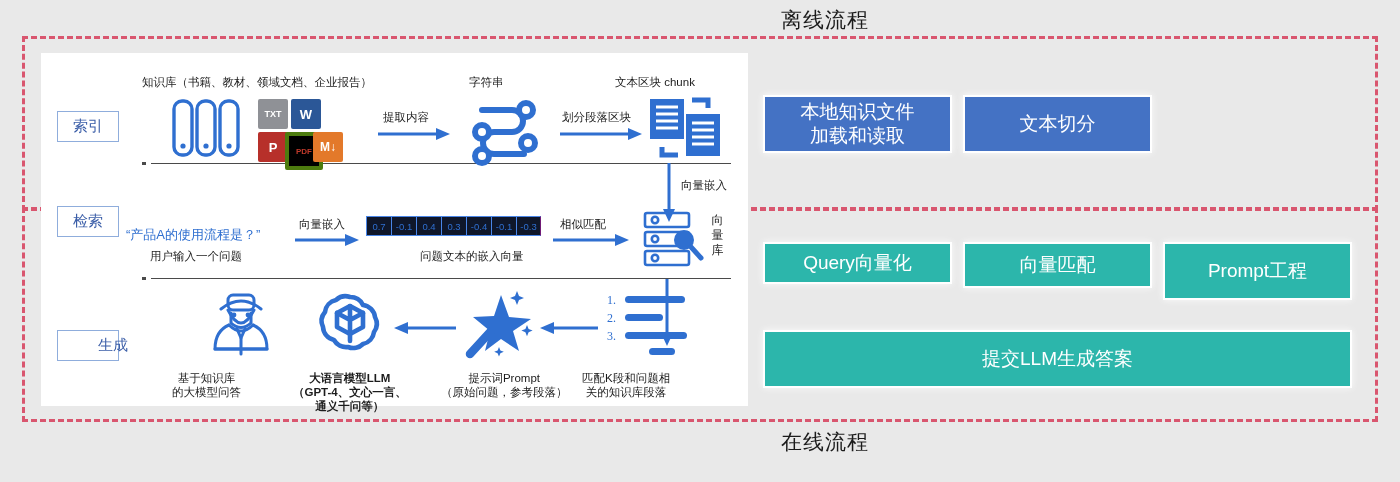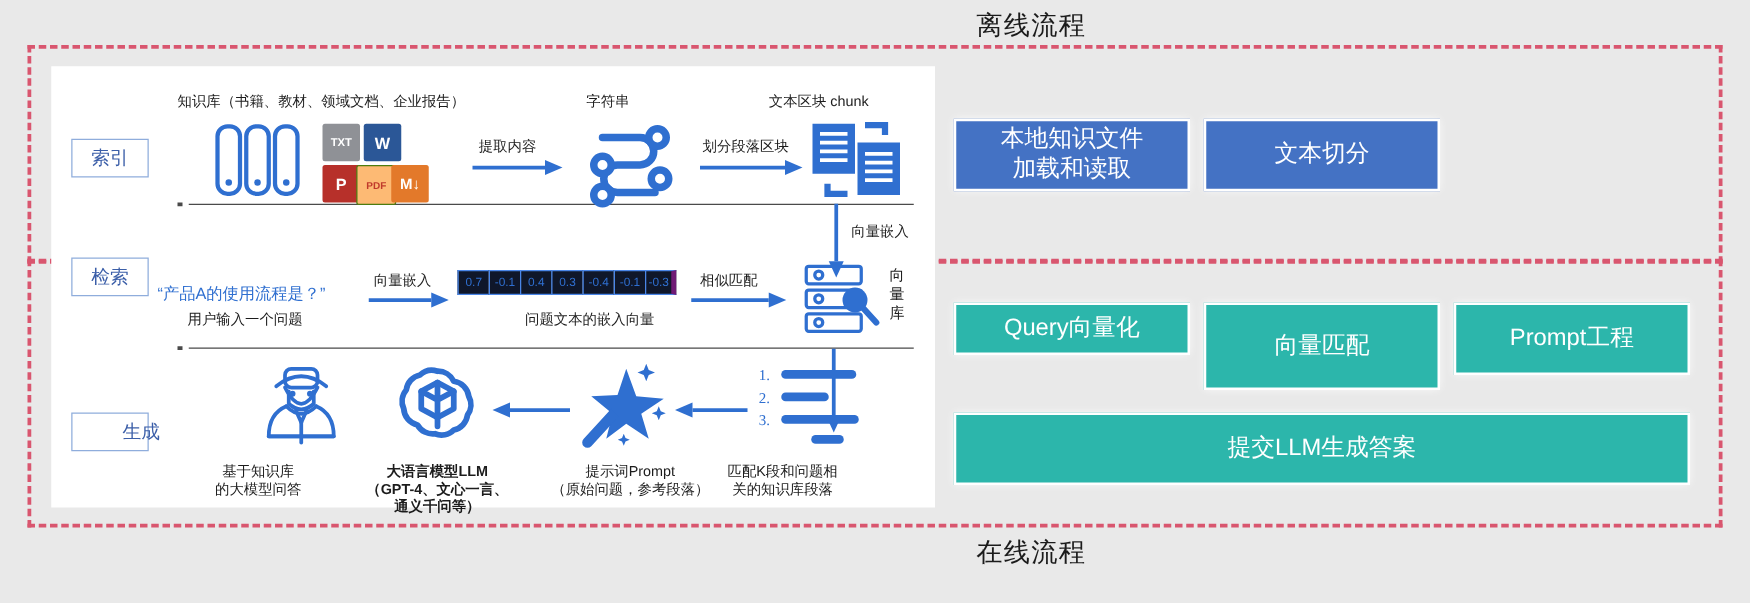--- a/index.html
+++ b/index.html
@@ -84,21 +84,21 @@
   }
 
   
   #vector-row{position:absolute;left:366px;top:216px;display:flex;}
   #vector-row .vcell{
     width:25px;height:20px;border:1px solid #4a86e8;border-right:none;
     box-sizing:border-box;background:#0f172a;
     display:flex;align-items:center;justify-content:center;
     font-size:9.5px;color:#2f6fd0;
   }
-  #vector-row .vcell:last-child{border-right:4px solid #701a75;}
+  #vector-row .vcell:last-child{border-right:1px solid #701a75;}
 
   
   .vtext{
     position:absolute;color:#1c1c1c;font-size:12px;line-height:15px;
     width:13px;text-align:center;
   }
 
   
   .pbox{
     position:absolute;box-sizing:border-box;
@@ -144,21 +144,21 @@
         </g>
         <circle cx="12" cy="48" r="2.6" fill="#2f6fd0"></circle>
         <circle cx="35" cy="48" r="2.6" fill="#2f6fd0"></circle>
         <circle cx="58" cy="48" r="2.6" fill="#2f6fd0"></circle>
       </svg>
     </div>
 
     <div class="ftile" style="left:217px;top:46px;background:#8f9196;font-size:9px;">TXT</div>
     <div class="ftile" style="left:250px;top:46px;background:#2b5797;">W</div>
     <div class="ftile" style="left:217px;top:79px;background:#b7302a;">P</div>
-    <div class="ftile" style="left:244px;top:79px;background:#fdba74;color:#c03a2b;font-size:8px;border:1px solid #4d7c0f;">PDF</div>
+    <div class="ftile" style="left:244px;top:79px;background:#000000;color:#c03a2b;font-size:8px;border:4px solid #4d7c0f;">PDF</div>
     <div class="ftile" style="left:272px;top:79px;background:#e3792a;font-size:12px;">M↓</div>
 
     <div class="arrow-label" style="left:342px;top:57px;">提取内容</div>
     <div class="arrow-h" style="left:337px;top:74px;">
       <svg width="74" height="14">
         <line x1="0" y1="7" x2="58" y2="7" stroke="#2f6fd0" stroke-width="3"></line>
         <polygon points="58,1 72,7 58,13" fill="#2f6fd0"></polygon>
       </svg>
     </div>
 
@@ -344,17 +344,17 @@
 
   <div class="stage-chip" id="chip-index">索引</div>
   <div class="stage-chip" id="chip-retrieve">检索</div>
   <div class="stage-chip" id="chip-generate">生成</div>
 
   <div class="pbox blue" style="left:763px;top:95px;width:189px;height:58px;white-space:pre;">本地知识文件
 加载和读取</div>
   <div class="pbox blue" style="left:963px;top:95px;width:189px;height:58px;">文本切分</div>
 
   <div class="pbox teal" style="left:763px;top:242px;width:189px;height:42px;">Query向量化</div>
-  <div class="pbox teal" style="left:963px;top:242px;width:189px;height:70px;">向量匹配</div>
+  <div class="pbox teal" style="left:963px;top:242px;width:189px;height:46px;">向量匹配</div>
   <div class="pbox teal" style="left:1163px;top:242px;width:189px;height:58px;">Prompt工程</div>
   <div class="pbox teal" style="left:763px;top:330px;width:589px;height:58px;">提交LLM生成答案</div>
 
 </div>
 
 </body></html>

